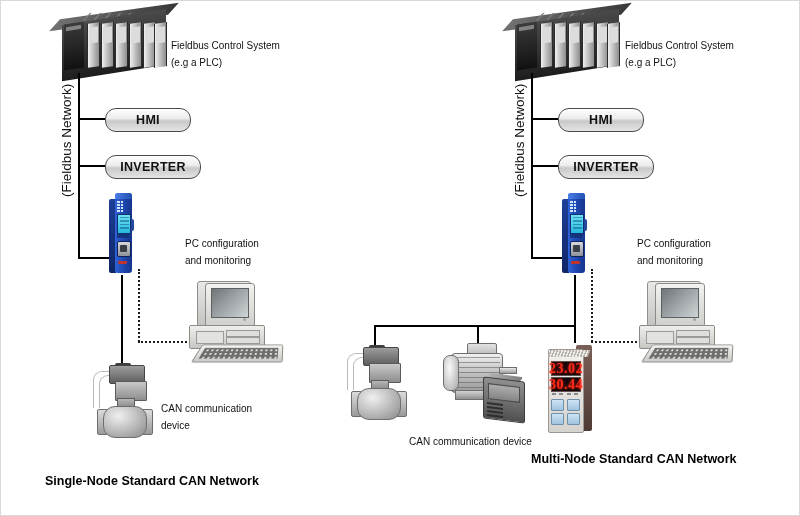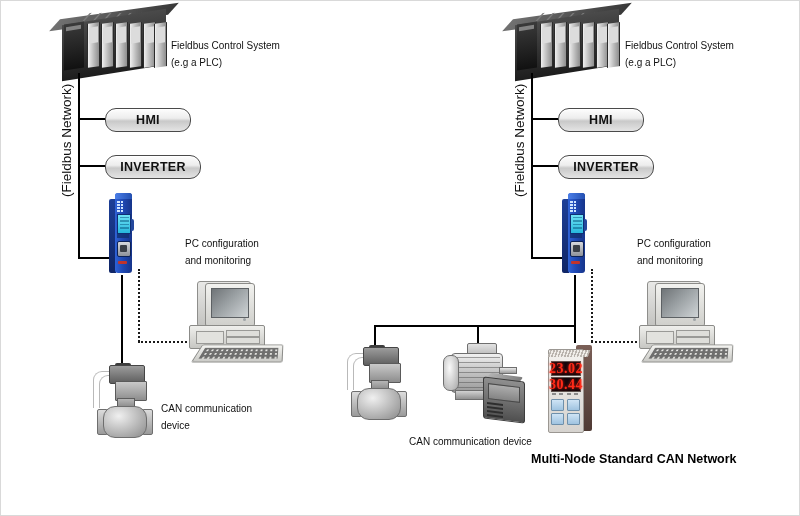--- a/index.html
+++ b/index.html
@@ -390,20 +390,21 @@
       <div class="vl-box"></div>
       <div class="vl-neck"></div>
       <div class="vl-flg-l"></div>
       <div class="vl-flg-r"></div>
       <div class="vl-ball"></div>
     </div>
 
     <div class="txt" style="left:160px;top:399px;">CAN communication</div>
     <div class="txt" style="left:160px;top:416px;">device</div>
 
+    <div class="caption" style="left:44px;top:473px;">Single-Node Standard CAN Network</div>
   </div>
 
   <div class="abs" style="left:400px;top:0;width:400px;height:516px;">
 
     <div class="plc" style="left:108px;top:8px;">
       <div class="plc-top"></div>
       <div class="plc-vent" style="left:30px;"></div>
       <div class="plc-vent" style="left:40px;"></div>
       <div class="plc-vent" style="left:50px;"></div>
       <div class="plc-vent" style="left:60px;"></div>

